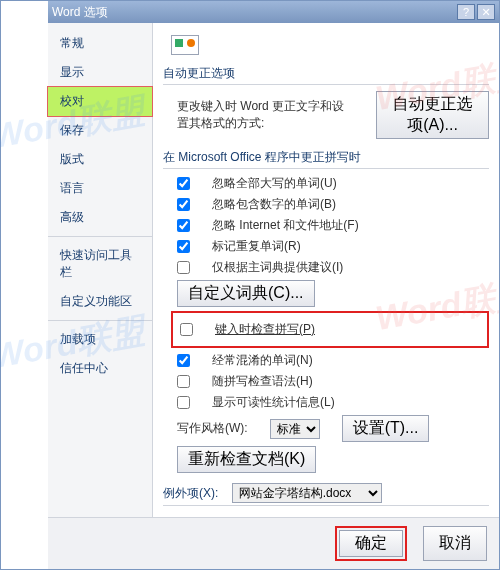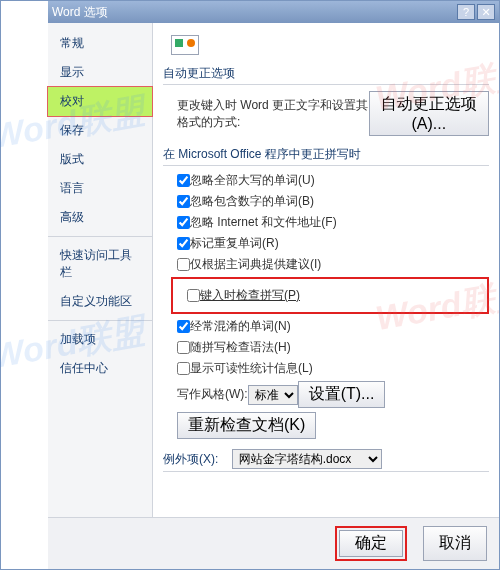--- a/index.html
+++ b/index.html
@@ -8,21 +8,21 @@
 .titlebar { height: 22px; background: linear-gradient(#9db6d9,#7a96bf); color: #fff; display: flex; align-items: center; justify-content: space-between; padding: 0 4px; font-size: 12px; }
 .title-controls { display: flex; gap: 2px; }
 .title-btn { width: 18px; height: 16px; background: #c8d4e8; border: 1px solid #5a7aa8; display: flex; align-items: center; justify-content: center; font-size: 11px; cursor: pointer; }
 .body { flex: 1; display: flex; min-height: 0; }
 .sidebar { width: 105px; background: #f4f5f7; border-right: 1px solid #d0d4dc; padding-top: 6px; }
 .side-item { padding: 6px 12px; color: #1a3e6e; cursor: pointer; font-family: Liberation Serif, serif; }
 .side-item.sel { background: #bef264; border: 1px solid #e06060; margin: -1px; }
 .side-sep { border-top: 1px solid #d0d4dc; margin: 4px 0; }
 .main { flex: 1; overflow-y: auto; padding: 8px 10px 0 10px; position: relative; }
 .section-h { color: #1a3e6e; font-size: 12px; margin: 10px 0 6px; border-bottom: 1px solid #d0d4dc; padding-bottom: 2px; }
-.row { display: flex; align-items: center; gap: 0; margin: 4px 0 4px 8px; }
+.row { display: flex; align-items: center; gap: 22px; margin: 4px 0 4px 8px; }
 .indent { margin-left: 14px; }
 .btn { background: linear-gradient(#fdfdfd,#e4e6ec); border: 1px solid #9aa3b5; padding: 2px 10px; cursor: pointer; font-size: 16px; font-family: inherit; }
 .btn:disabled { color: #999; }
 input[type=checkbox] { width: 13px; height: 13px; cursor: pointer; }
 select { font-size: 12px; border: 1px solid #9aa3b5; padding: 1px 2px; }
 .under { text-decoration: underline; }
 .buttons { border-top: 1px solid #d0d4dc; padding: 8px 12px; display: flex; justify-content: flex-end; gap: 16px; background: #f0f1f4; }
 .redbox { border: 2px solid #e02020; padding: 4px 6px; }
 .redbox-btn { border: 2px solid #e02020; padding: 2px; display: inline-block; }
 .wm { position: absolute; font-size: 34px; font-weight: bold; color: rgba(80,150,235,.15); transform: rotate(-10deg); pointer-events: none; font-style: italic; }
@@ -85,23 +85,26 @@
           <span>忽略 Internet 和文件地址(F)</span>
         </div>
       <div class="row indent">
           <input type="checkbox" checked="" style="">
           <span>标记重复单词(R)</span>
         </div>
       <div class="row indent">
           <input type="checkbox" style="">
           <span>仅根据主词典提供建议(I)</span>
         </div>
+      <div class="row indent">
+          <button class="btn">自定义词典(C)...</button>
+        </div>
 
       <div class="redbox" style="margin:4px 0 4px 8px;">
-        <div class="row" style="margin-left:8px">
+        <div class="row" style="margin-left:1px">
             <input type="checkbox" style="">
             <span class="under">键入时检查拼写(P)</span>
           </div>
       </div>
       <div class="row indent">
           <input type="checkbox" checked="" style="">
           <span>经常混淆的单词(N)</span>
         </div>
       <div class="row indent">
           <input type="checkbox" style="">

